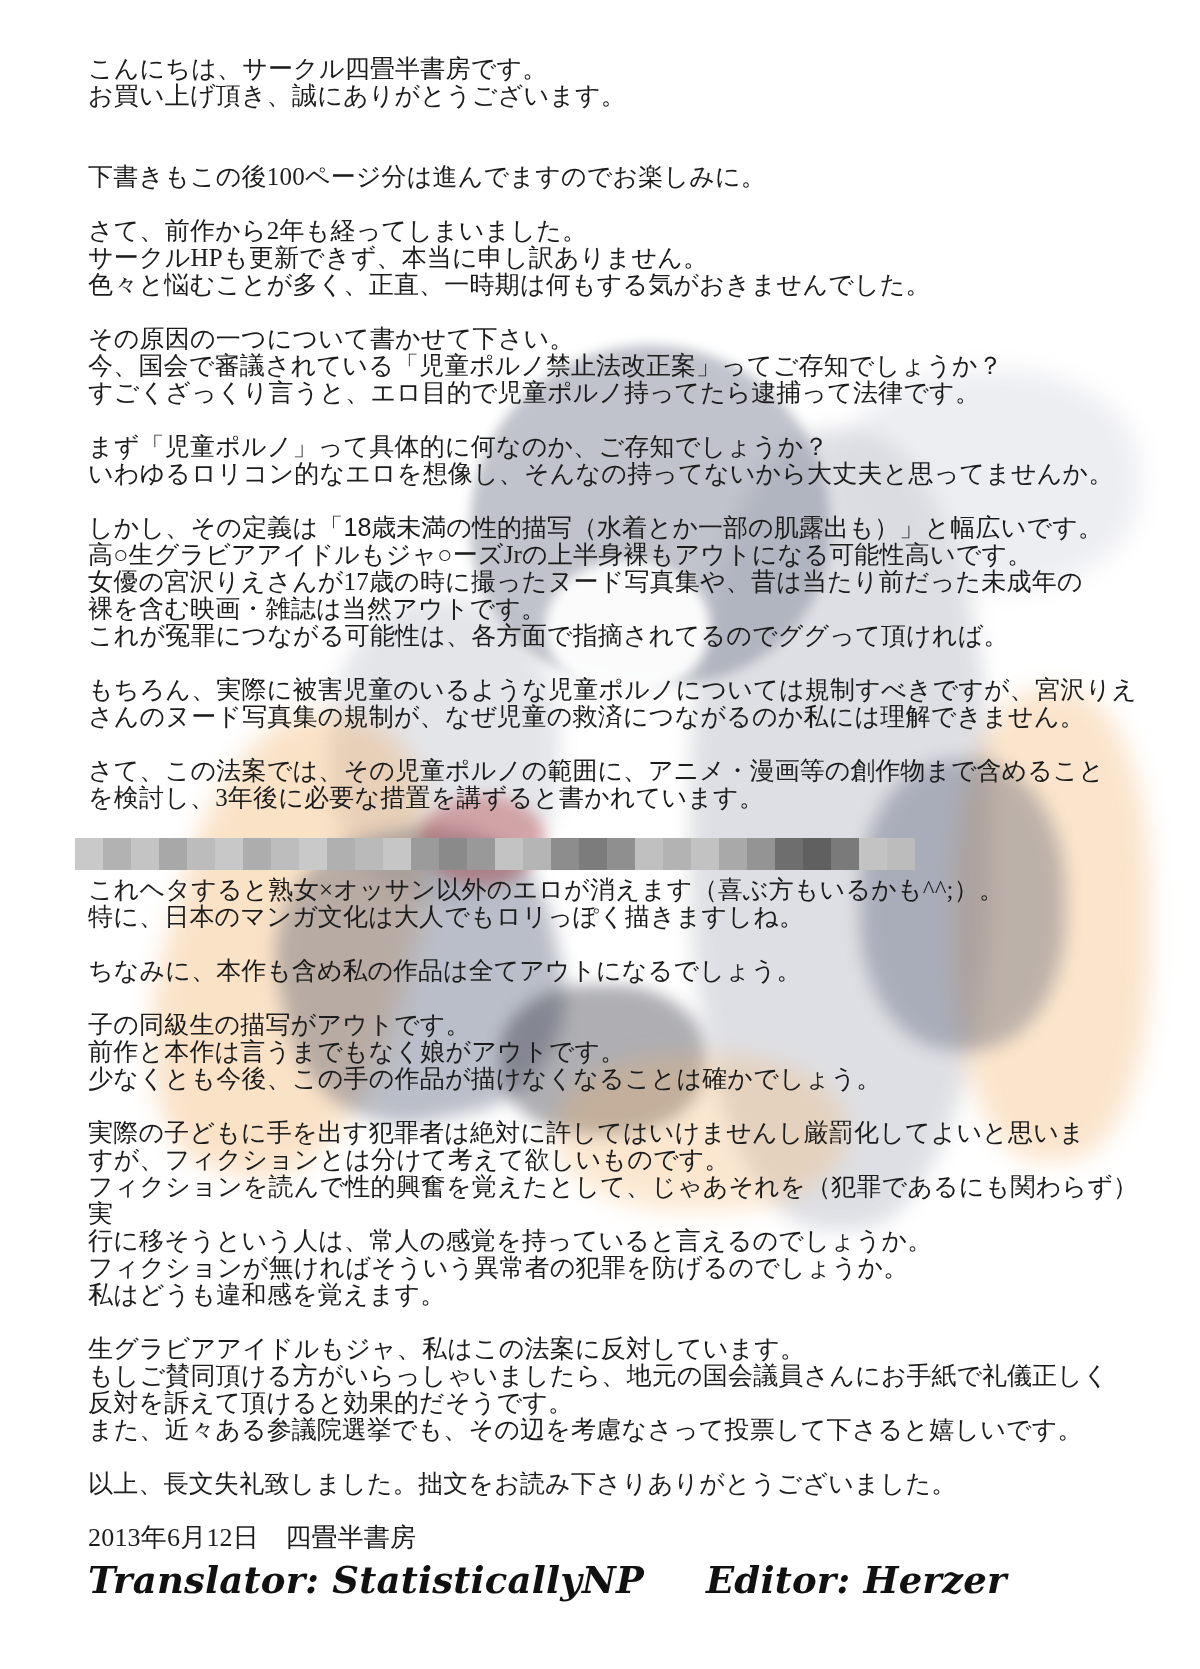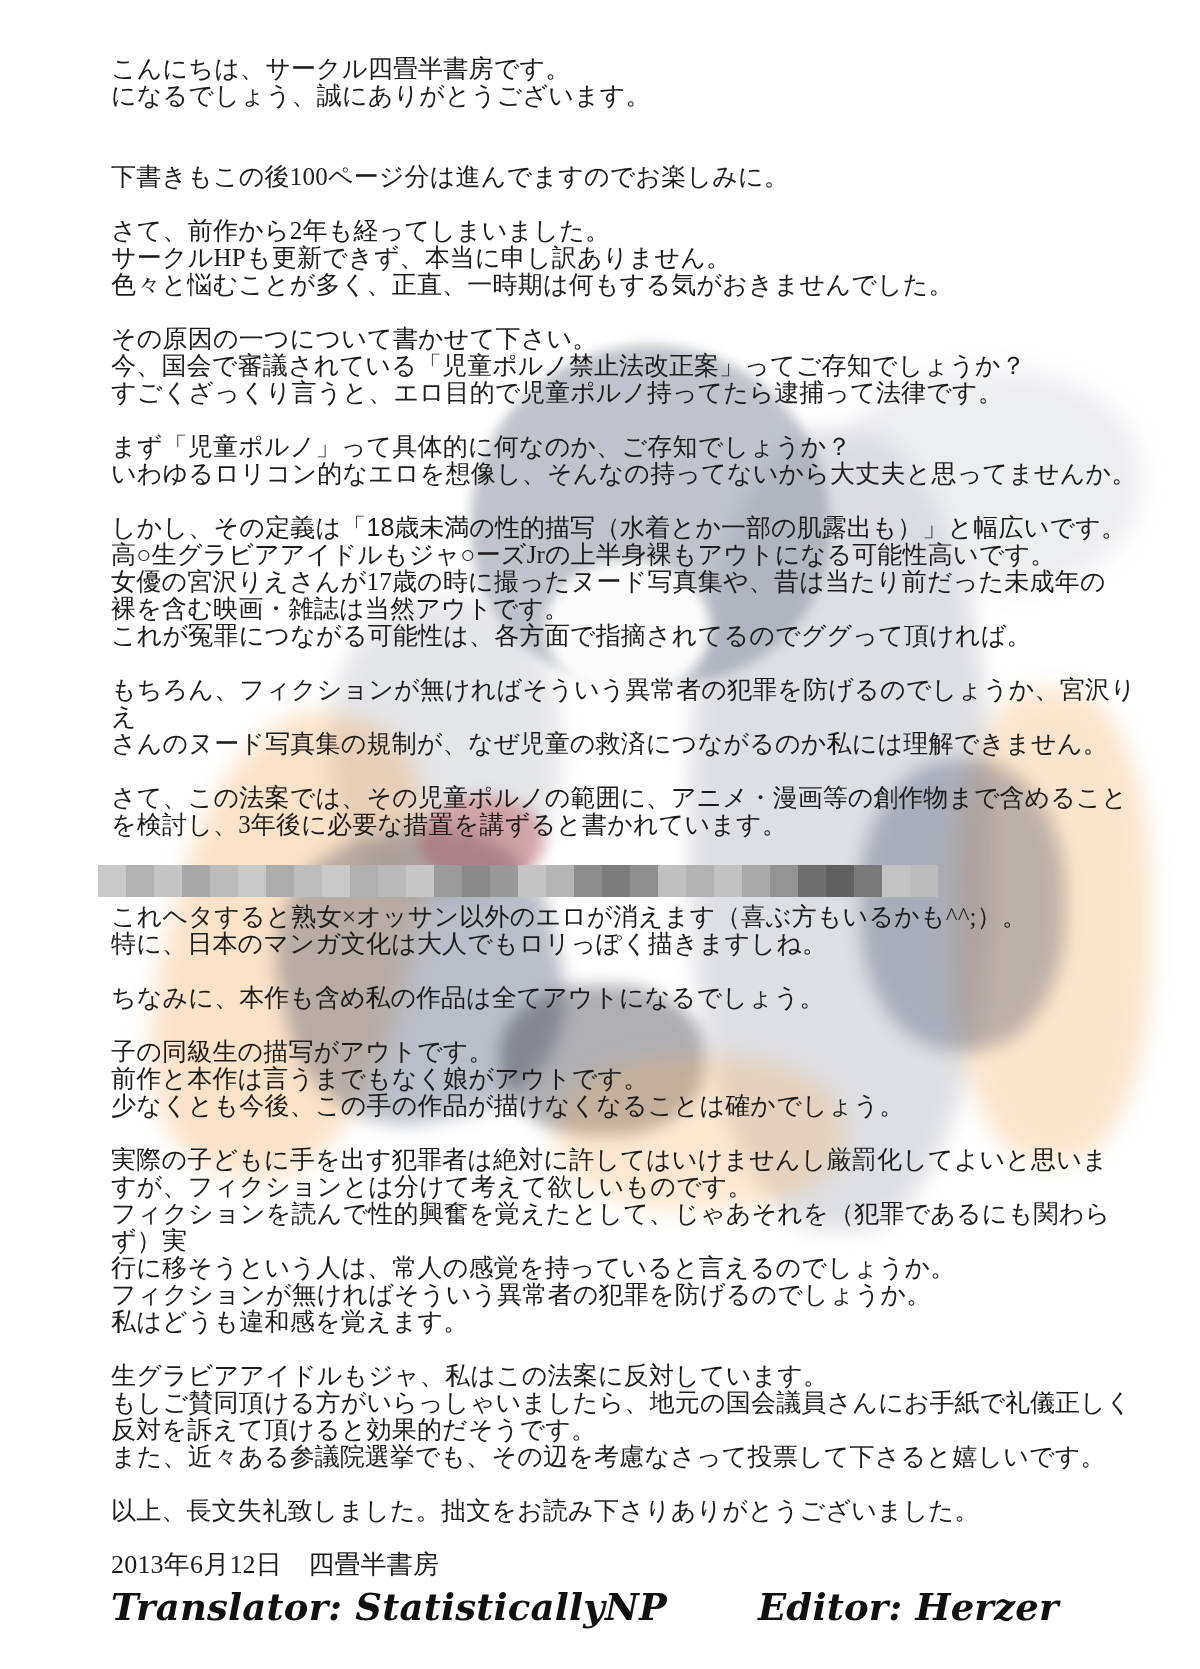--- a/index.html
+++ b/index.html
@@ -27,27 +27,27 @@
   .sh-navyR{left:860px;top:760px;width:205px;height:290px;background:#3d4763;
            border-radius:45%;opacity:.32;filter:blur(9px);}
   .sh-skinR{left:955px;top:690px;width:195px;height:470px;background:#efa049;
            border-radius:42%;opacity:.28;filter:blur(12px);}
   .sh-dark{left:500px;top:985px;width:205px;height:150px;background:#2d2e3a;
            border-radius:45%;opacity:.38;filter:blur(8px);}
   .sh-skinB{left:555px;top:1055px;width:290px;height:155px;background:#f3b368;
            border-radius:45%;opacity:.30;filter:blur(12px);}
   
   .text-col{position:absolute;z-index:1;left:0;top:55px;width:1200px;box-sizing:border-box;
-            padding:0 60px 0 111px;font-size:25px;line-height:27px;letter-spacing:.2px;}
+            padding:0 60px 0 88px;font-size:25px;line-height:27px;letter-spacing:.2px;}
   .text-col p{margin:0 0 27px 0;}
   .b{font-family:"Liberation Sans","DejaVu Sans",sans-serif;font-weight:normal;letter-spacing:0;}
   .censor{display:flex;height:32px;width:840px;margin:18px 0 6px -13px;}
   .censor div{width:28px;height:32px;}
   .date-line{font-size:26px;}
-  .credits{margin-top:16px;display:flex;gap:91px;align-items:baseline;
+  .credits{margin-top:16px;display:flex;gap:62px;align-items:baseline;
            font-family:"DejaVu Serif","Liberation Serif",serif;
            font-weight:bold;font-style:italic;font-size:37px;color:#111;}
 </style>
 </head>
 <body>
 
 <div class="page">
 
   <div class="bg-art">
     <div class="sh-creamtr"></div>
@@ -59,27 +59,27 @@
     <div class="sh-skinR"></div>
     <div class="sh-navyL"></div>
     <div class="sh-navyR"></div>
     <div class="sh-red"></div>
     <div class="sh-dark"></div>
     <div class="sh-skinB"></div>
   </div>
 
   <div class="text-col">
     <div id="paras-before">
-        <p><span>こんにちは、サークル四畳半書房です。</span><br><span>になるでしょう、誠にありがとうございます。</span></p>
+        <p><span>こんにちは、サークル四畳半書房です。</span><br><span>お買い上げ頂き、誠にありがとうございます。</span></p>
         <p><br><span>下書きもこの後100ページ分は進んでますのでお楽しみに。</span></p>
         <p><span>さて、前作から2年も経ってしまいました。</span><br><span>サークルHPも更新できず、本当に申し訳ありません。</span><br><span>色々と悩むことが多く、正直、一時期は何もする気がおきませんでした。</span></p>
         <p><span>その原因の一つについて書かせて下さい。</span><br><span>今、国会で審議されている「</span><span class="b">児童ポルノ禁止法改正案</span><span>」ってご存知でしょうか？</span><br><span>すごくざっくり言うと、</span><span class="b">エロ目的で児童ポルノ持ってたら逮捕</span><span>って法律です。</span></p>
         <p><span>まず「児童ポルノ」って具体的に何なのか、ご存知でしょうか？</span><br><span>いわゆるロリコン的なエロを想像し、そんなの持ってないから大丈夫と思ってませんか。</span></p>
         <p><span>しかし、その定義は「</span><span class="b">18歳未満の性的描写（水着とか一部の肌露出も）</span><span>」と幅広いです。</span><br><span>高○生グラビアアイドルもジャ○ーズJrの上半身裸もアウトになる可能性高いです。</span><br><span>女優の宮沢りえさんが17歳の時に撮ったヌード写真集や、昔は当たり前だった未成年の</span><br><span>裸を含む映画・雑誌は当然アウトです。</span><br><span>これが冤罪につながる可能性は、各方面で指摘されてるのでググって頂ければ。</span></p>
-        <p><span>もちろん、フィクションが無ければそういう異常者の犯罪を防げるのでしょうか、宮沢りえ</span><br><span>さんのヌード写真集の規制が、なぜ児童の救済につながるのか私には理解できません。</span></p>
+        <p><span>もちろん、実際に被害児童のいるような児童ポルノについては規制すべきですが、宮沢りえ</span><br><span>さんのヌード写真集の規制が、なぜ児童の救済につながるのか私には理解できません。</span></p>
         <p><span>さて、この法案では、その</span><span class="b">児童ポルノの範囲に、アニメ・漫画等の創作物まで含める</span><span>こと</span><br><span>を検討し、3年後に必要な措置を講ずると書かれています。</span></p>
       </div>
     <div id="censor-bar" class="censor">
         <div style="background: rgb(201, 201, 201);"></div>
         <div style="background: rgb(178, 178, 178);"></div>
         <div style="background: rgb(196, 196, 196);"></div>
         <div style="background: rgb(168, 168, 168);"></div>
         <div style="background: rgb(188, 188, 188);"></div>
         <div style="background: rgb(200, 200, 200);"></div>
         <div style="background: rgb(173, 173, 173);"></div>

